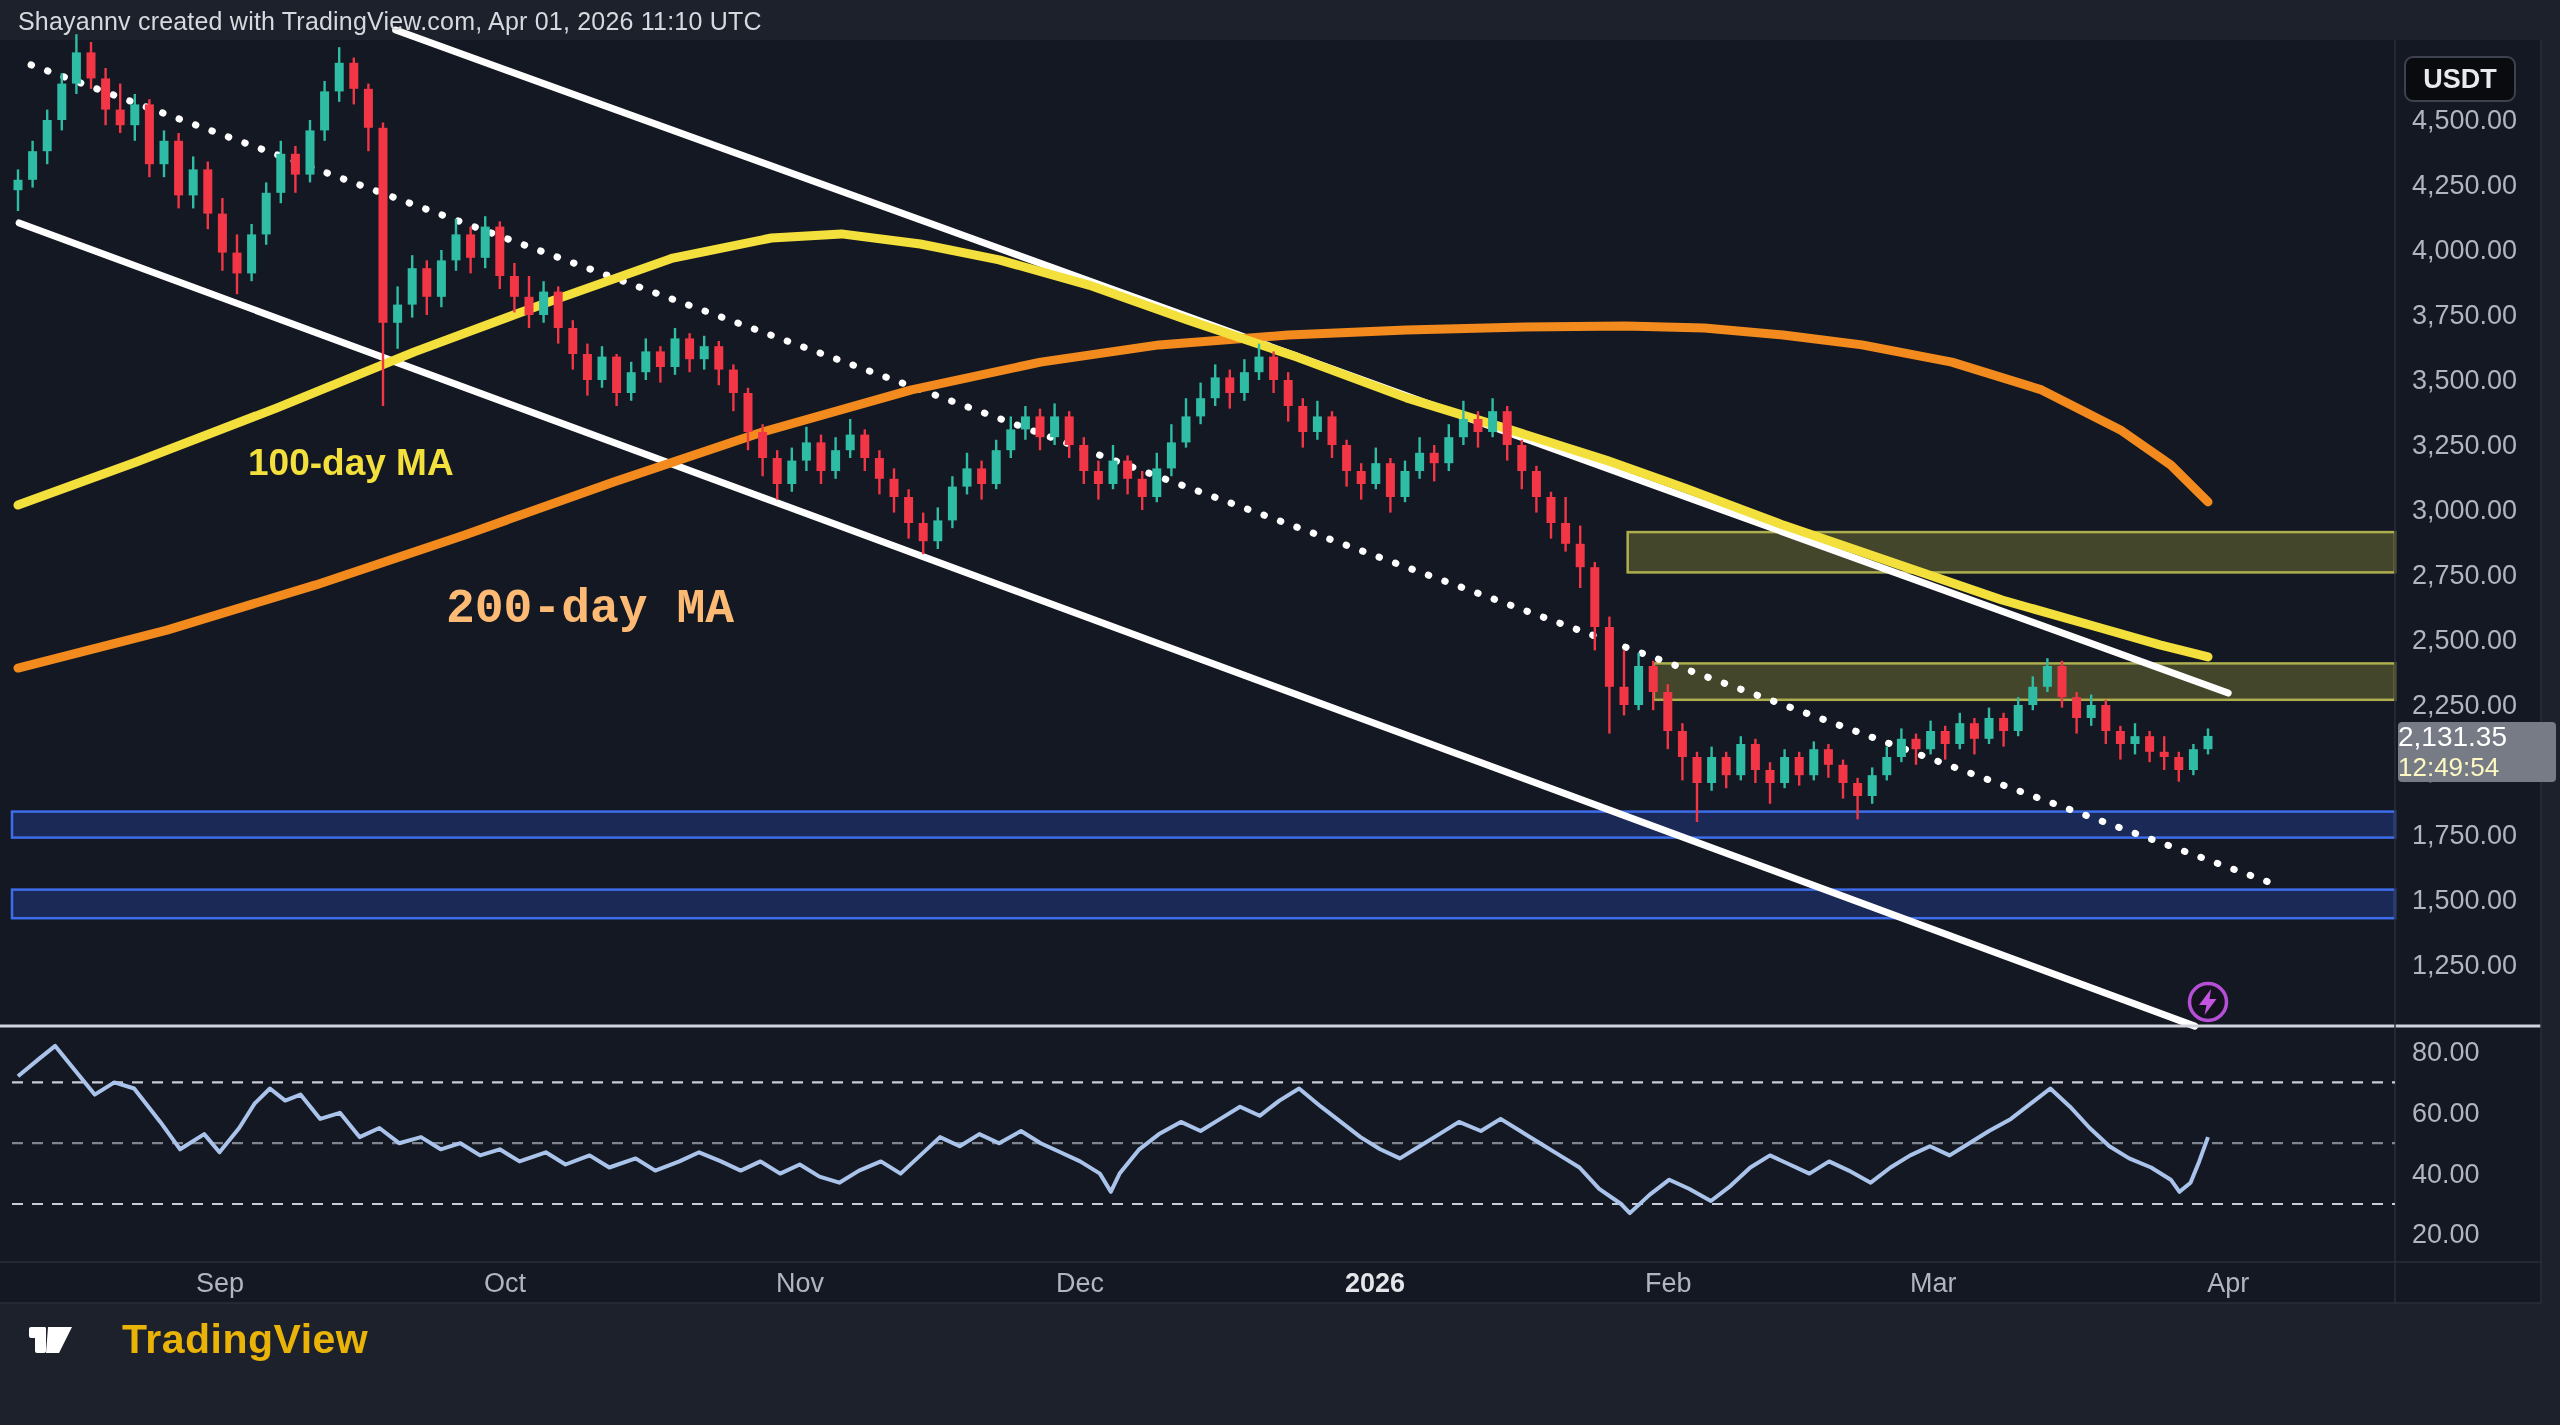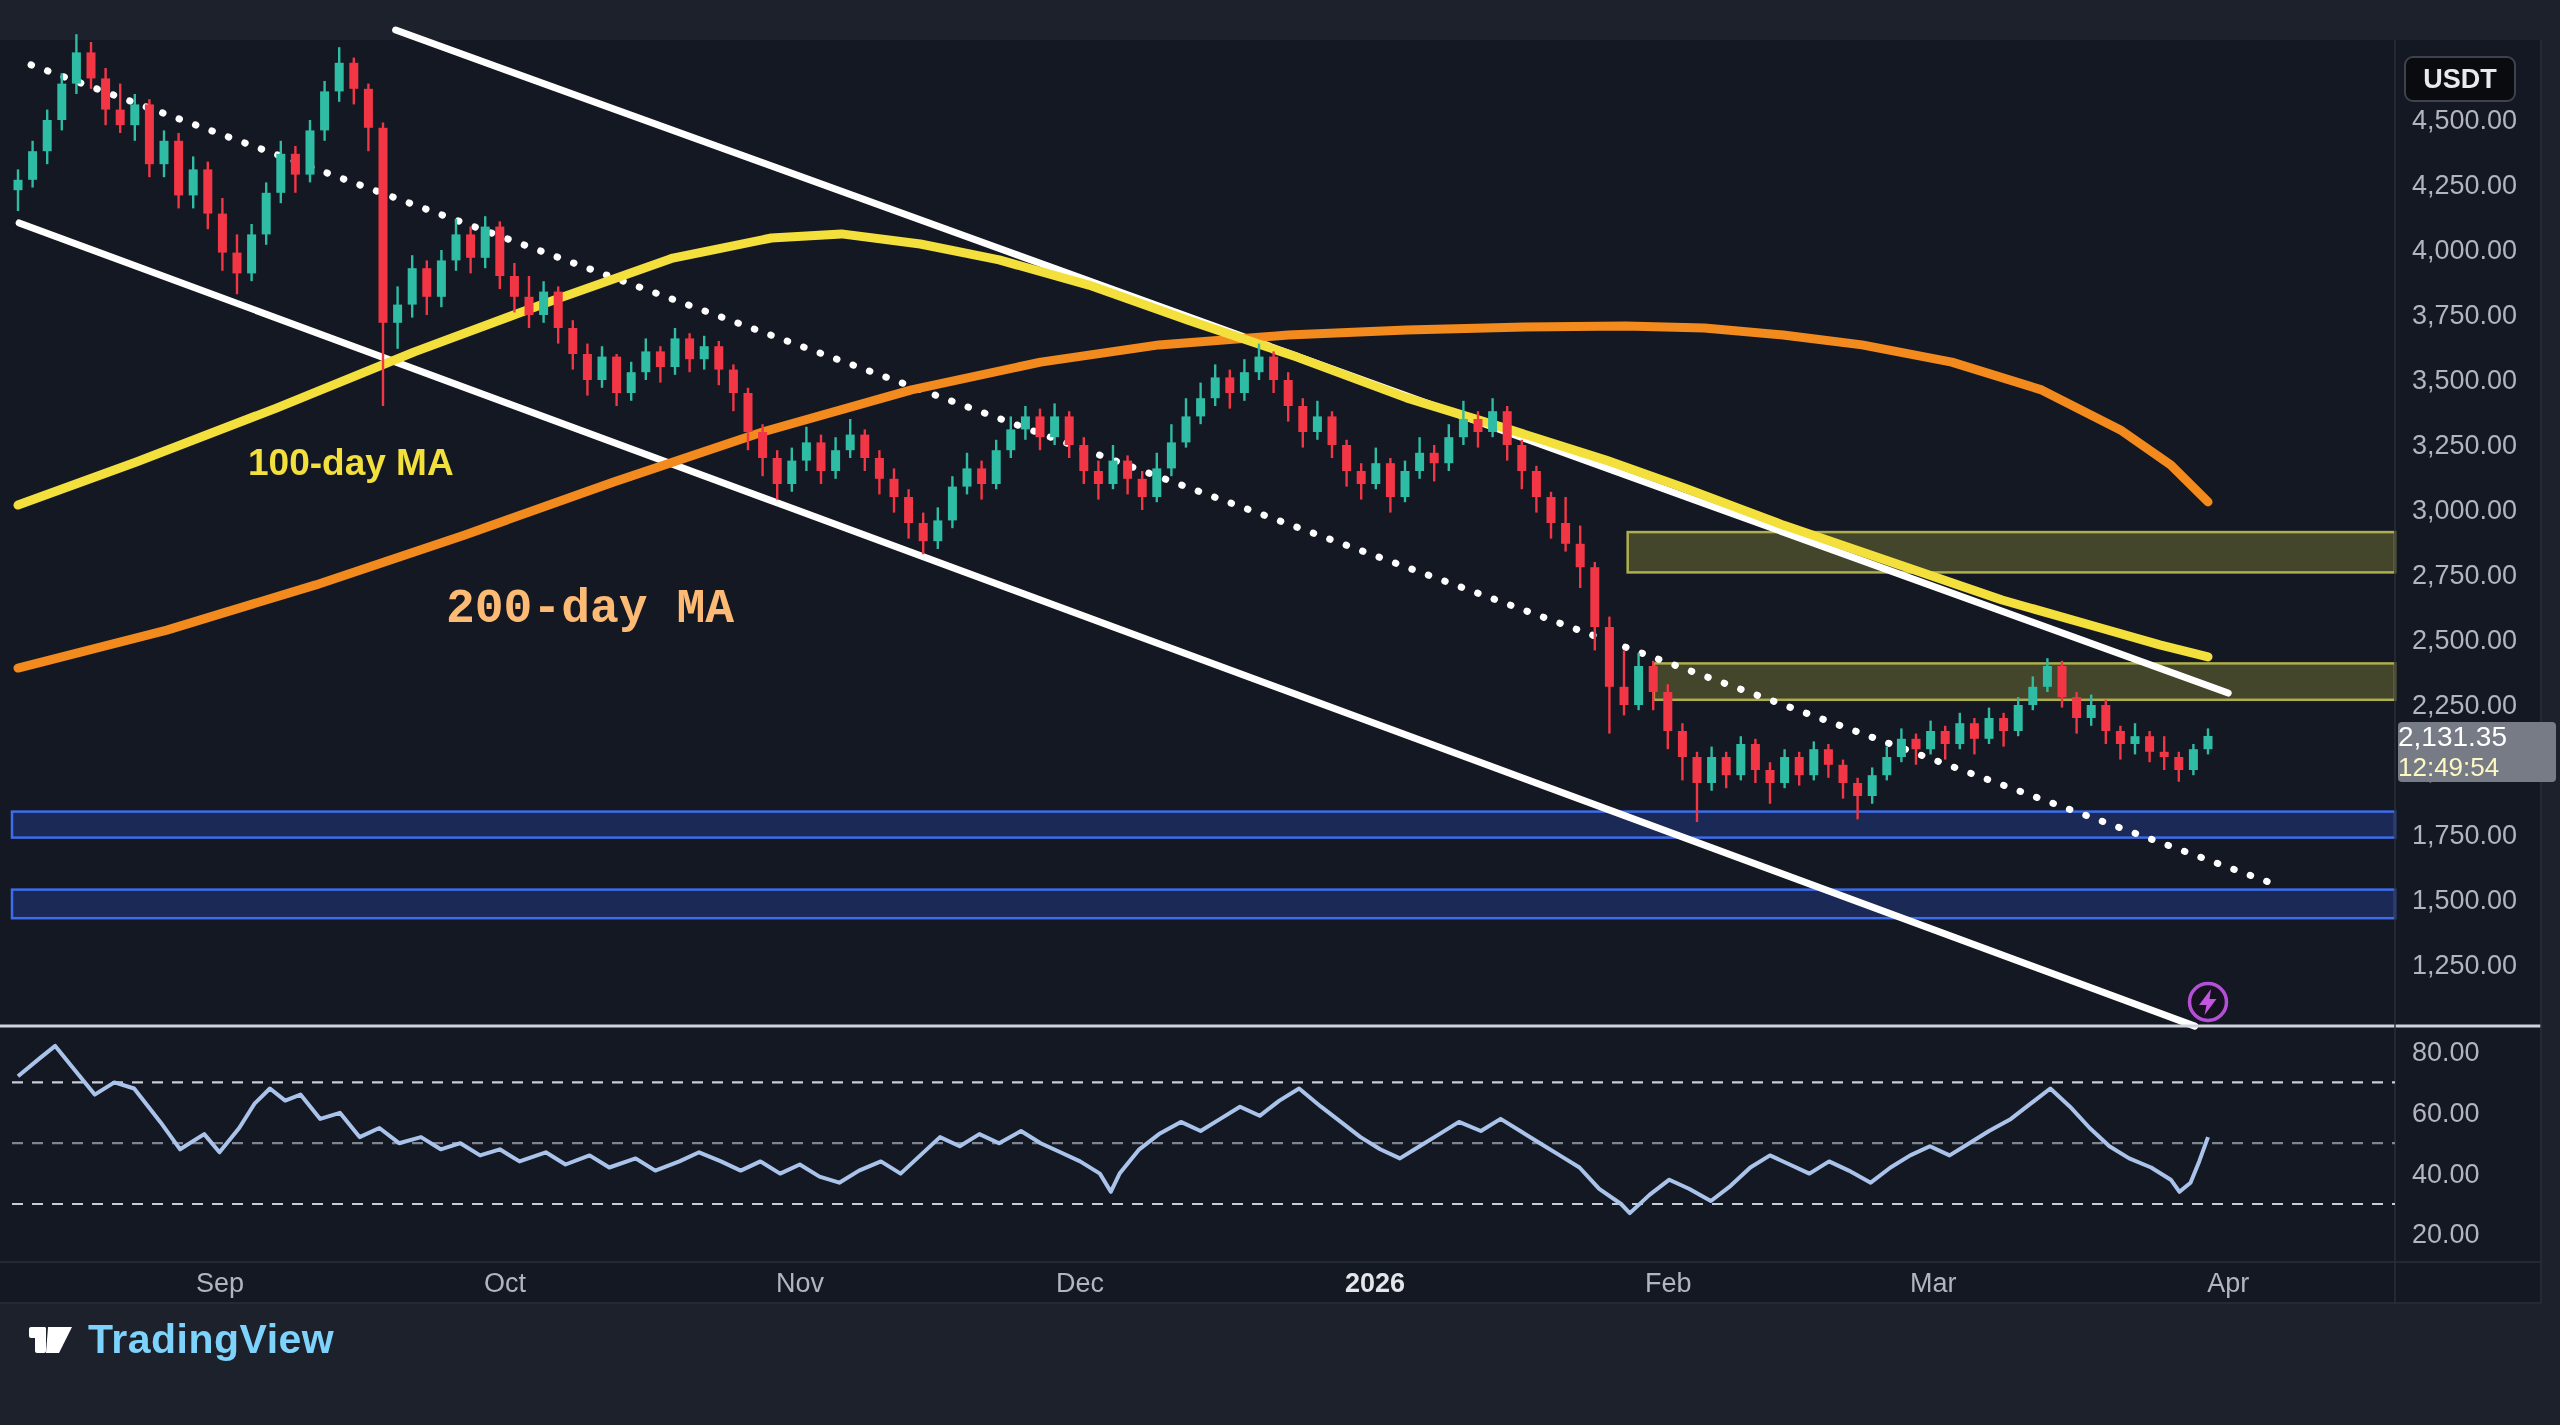--- a/index.html
+++ b/index.html
@@ -12,21 +12,21 @@
             border-radius:9px;color:#e8eaee;font-size:27px;font-weight:bold;display:flex;
             align-items:center;justify-content:center;box-sizing:border-box;}
   #ma100-label{left:248px;top:442px;color:#f3e03c;font-size:37px;font-weight:bold;}
   #ma200-label{left:446px;top:582px;color:#fdba74;font-size:48px;font-weight:bold;font-family:Liberation Mono, monospace;}
   #price-label{left:2398px;top:722px;width:158px;height:60px;background:#767b85;border-radius:4px;
                display:flex;flex-direction:column;align-items:flex-start;justify-content:center;line-height:1.1;}
   #price-label .p{color:#ffffff;font-size:28px;}
   #price-label .t{color:#fef9c3;font-size:26px;}
   #flash-marker{left:2186px;top:980px;width:44px;height:44px;}
   #tv-logo{left:28px;top:1316px;display:flex;align-items:center;gap:14px;}
-  #tv-logo .txt{color:#7dd3fc;font-size:41px;font-weight:bold;letter-spacing:.5px;}
+  #tv-logo .txt{color:#eab308;font-size:41px;font-weight:bold;letter-spacing:.5px;margin-left:34px;}
 </style>
 </head>
 <body>
 
 <div id="stage">
   <svg id="chart-svg" width="2560" height="1425">
       <rect x="0" y="40" width="2541" height="1222" fill="#141823"></rect>
       <rect x="0" y="1262" width="2541" height="41" fill="#141823"></rect>
       <rect x="2541" y="40" width="19" height="1263" fill="#1d212b"></rect>
       <rect x="1627.6740000000002" y="532.1" width="767.3259999999998" height="40.30000000000007" fill="rgba(178,178,60,0.30)" stroke="#aeae4e" stroke-width="2.5"></rect>
@@ -370,20 +370,21 @@
       <text x="220.0359" y="1292" fill="#b2b5be" font-size="27" text-anchor="middle" font-family="&quot;Liberation Sans&quot;, sans-serif">Sep</text>
       <text x="505.0427" y="1292" fill="#b2b5be" font-size="27" text-anchor="middle" font-family="&quot;Liberation Sans&quot;, sans-serif">Oct</text>
       <text x="800.0581" y="1292" fill="#b2b5be" font-size="27" text-anchor="middle" font-family="&quot;Liberation Sans&quot;, sans-serif">Nov</text>
       <text x="1080.0606" y="1292" fill="#b2b5be" font-size="27" text-anchor="middle" font-family="&quot;Liberation Sans&quot;, sans-serif">Dec</text>
       <text x="1375.0759999999998" y="1292" fill="#e4e6ea" font-size="27" text-anchor="middle" font-family="&quot;Liberation Sans&quot;, sans-serif" font-weight="bold">2026</text>
       <text x="1668.185" y="1292" fill="#b2b5be" font-size="27" text-anchor="middle" font-family="&quot;Liberation Sans&quot;, sans-serif">Feb</text>
       <text x="1933.1746" y="1292" fill="#b2b5be" font-size="27" text-anchor="middle" font-family="&quot;Liberation Sans&quot;, sans-serif">Mar</text>
       <text x="2228.19" y="1292" fill="#b2b5be" font-size="27" text-anchor="middle" font-family="&quot;Liberation Sans&quot;, sans-serif">Apr</text>
     </svg>
 
+  <div class="abs" id="attribution">Shayannv created with TradingView.com, Apr 01, 2026 11:10 UTC</div>
 
   <div class="abs" id="usdt-btn">
     <span>USDT</span>
   </div>
 
   <div class="abs" id="ma100-label">100-day MA</div>
   <div class="abs" id="ma200-label">200-day MA</div>
 
   <div class="abs" id="price-label">
     <span class="p">2,131.35</span>

